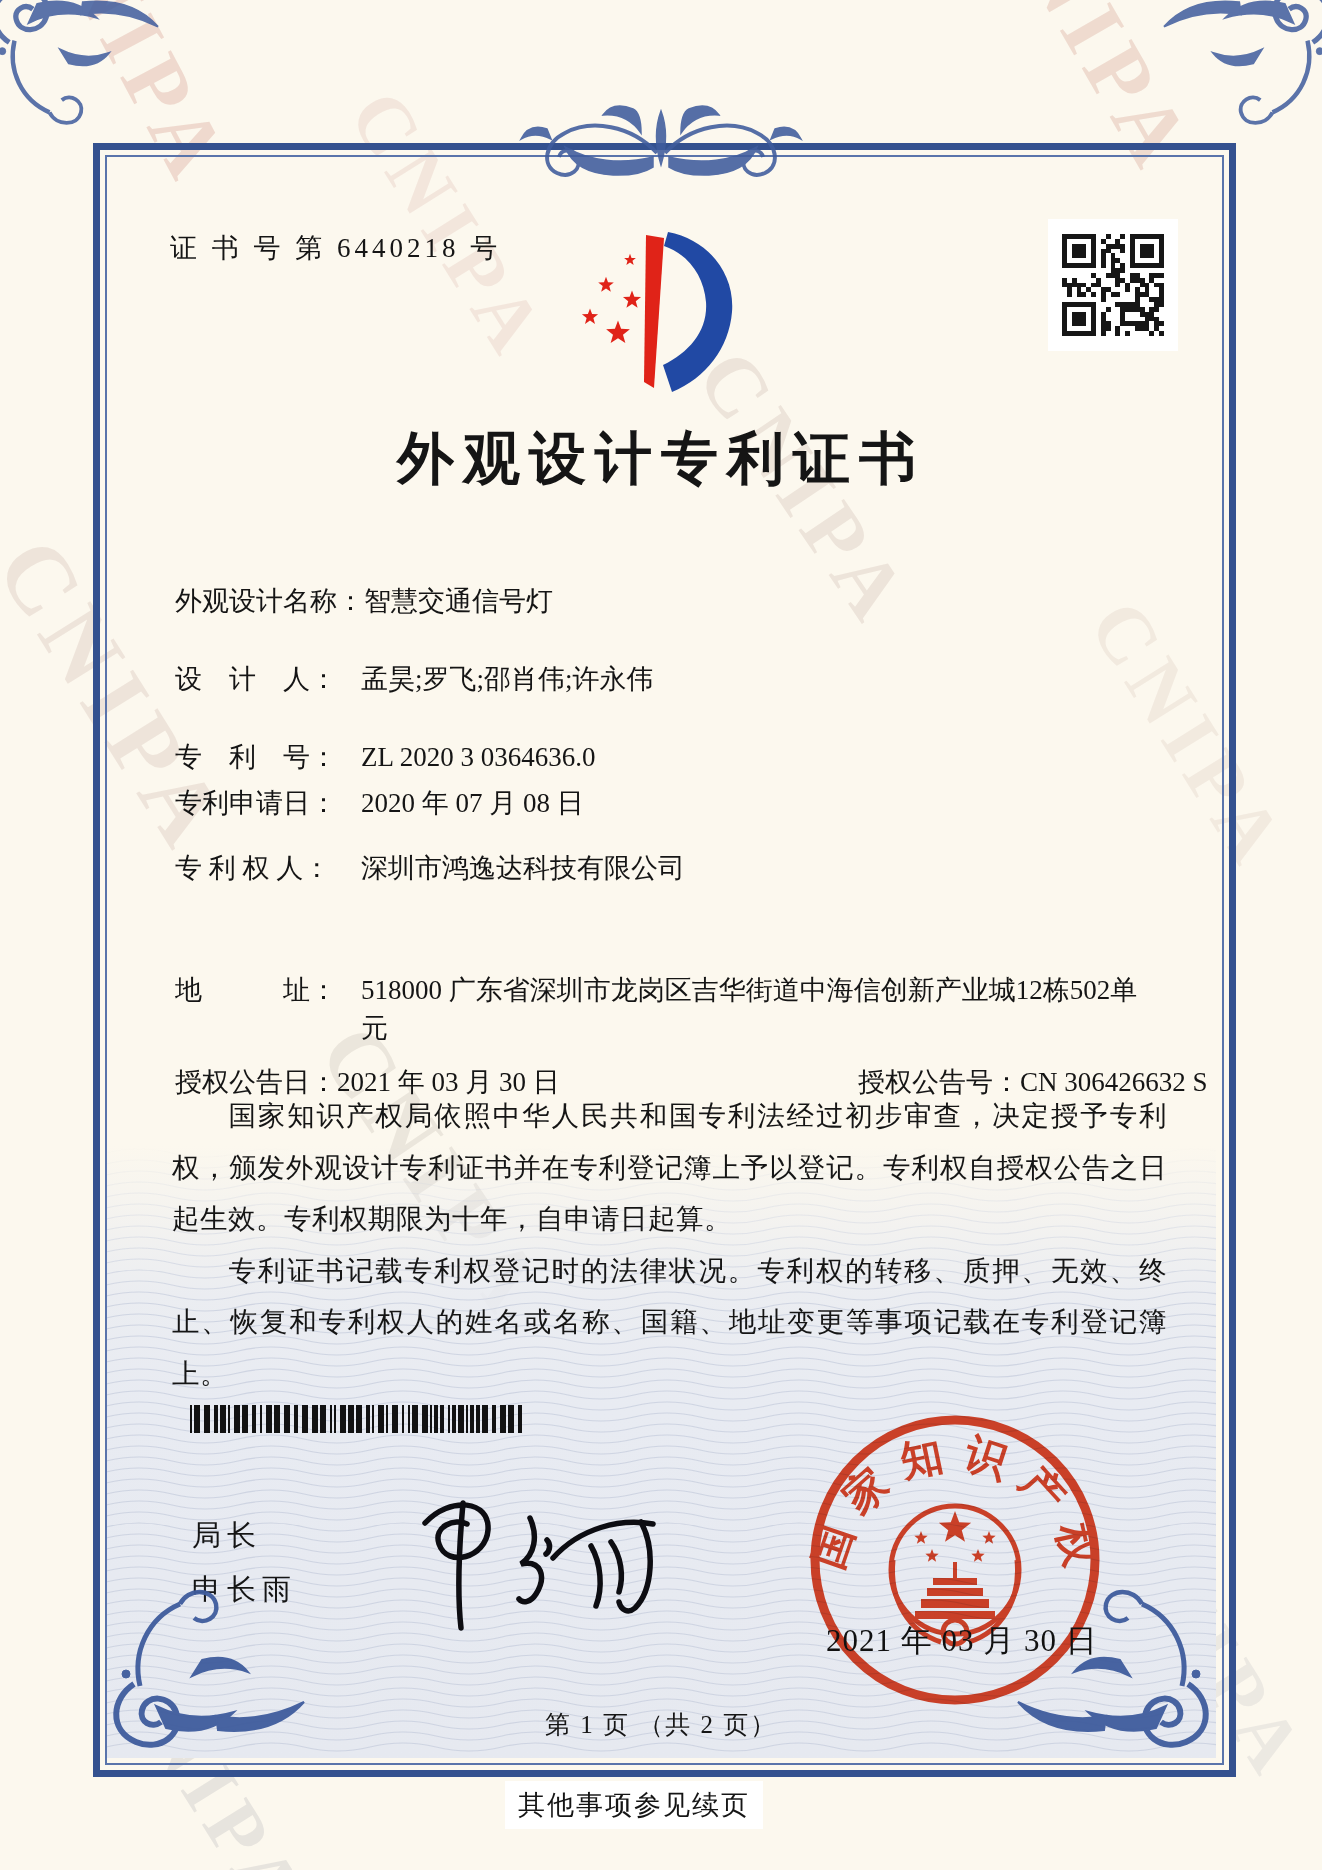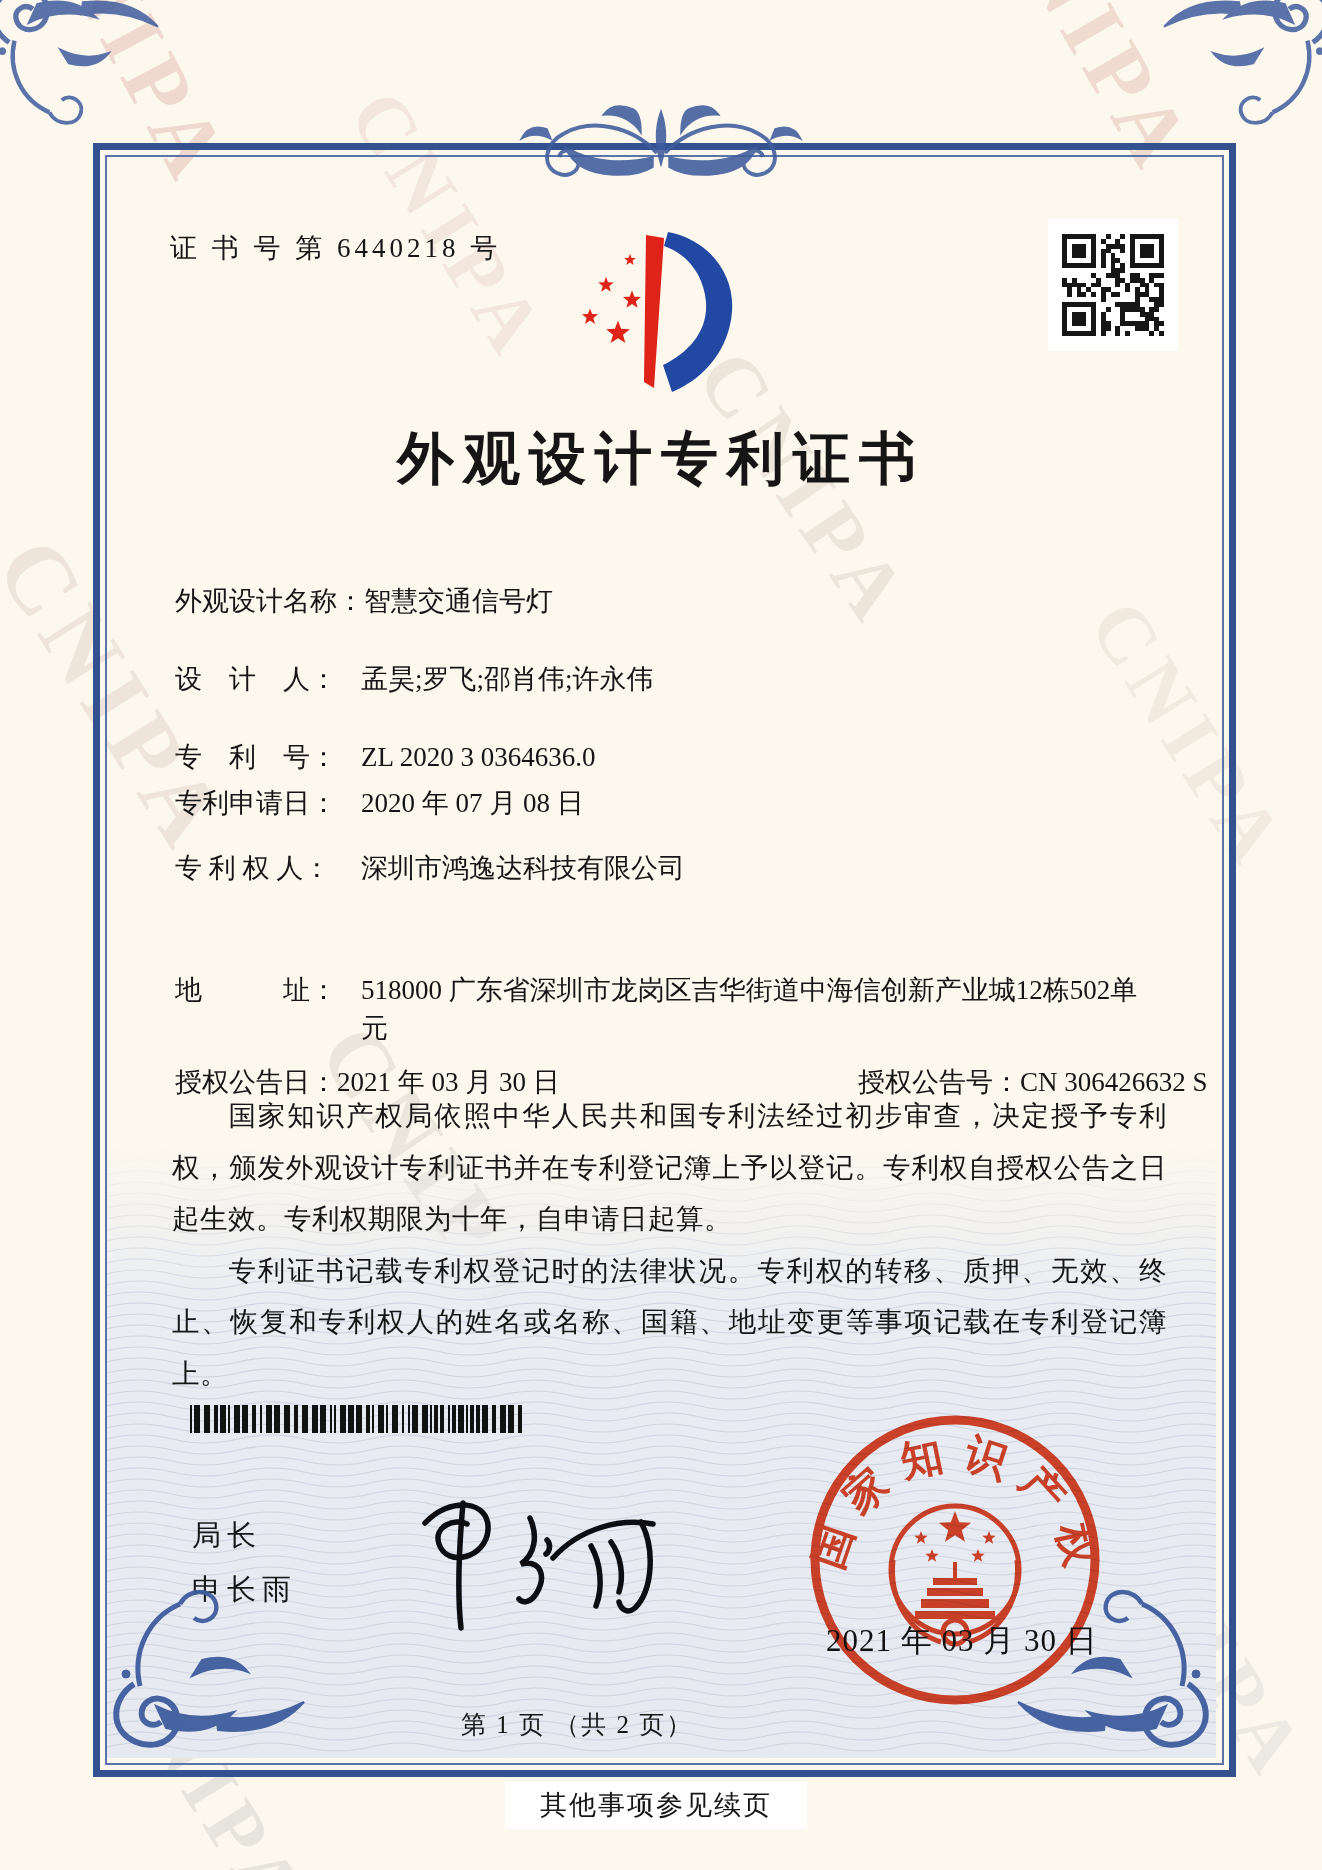--- a/index.html
+++ b/index.html
@@ -30,23 +30,23 @@
             line-height:51.5px;z-index:3;text-align:justify;}
   .bodytext p{margin:0;text-indent:2.05em;letter-spacing:0.5px;}
   
   .wave-zone{position:absolute;left:106px;top:1145px;width:1110px;height:613px;z-index:2;
              background:linear-gradient(180deg,rgba(234,237,243,0) 0%,rgba(232,235,242,.85) 150px,#e8ebf2 260px,#e6e9f0 100%);}
   .wave-zone svg{-webkit-mask-image:linear-gradient(180deg,transparent 0,#000 160px);
                  mask-image:linear-gradient(180deg,transparent 0,#000 160px);}
   
   .signer{position:absolute;left:192px;font-size:29px;z-index:3;letter-spacing:6px;
           font-family:"Liberation Sans","DejaVu Sans",sans-serif;}
-  .pagefoot{position:absolute;left:461px;top:1708px;width:400px;text-align:left;
+  .pagefoot{position:absolute;left:461px;top:1708px;width:400px;text-align:center;
             font-size:25px;letter-spacing:2px;z-index:3;}
-  .contnote{position:absolute;left:505px;top:1781px;width:302px;height:48px;background:#ffffff;
+  .contnote{position:absolute;left:505px;top:1781px;width:258px;height:48px;background:#ffffff;
             text-align:center;line-height:48px;font-size:27px;letter-spacing:2px;z-index:3;}
   .sealdate{position:absolute;left:826px;top:1620px;font-size:31px;letter-spacing:1px;
             color:#111111;z-index:8;white-space:nowrap;}
   .qrbox{position:absolute;left:1048px;top:219px;width:130px;height:132px;background:#ffffff;
          z-index:3;display:flex;align-items:center;justify-content:center;}
   .orn{z-index:6;pointer-events:none;}
 </style>
 </head>
 <body>
 

